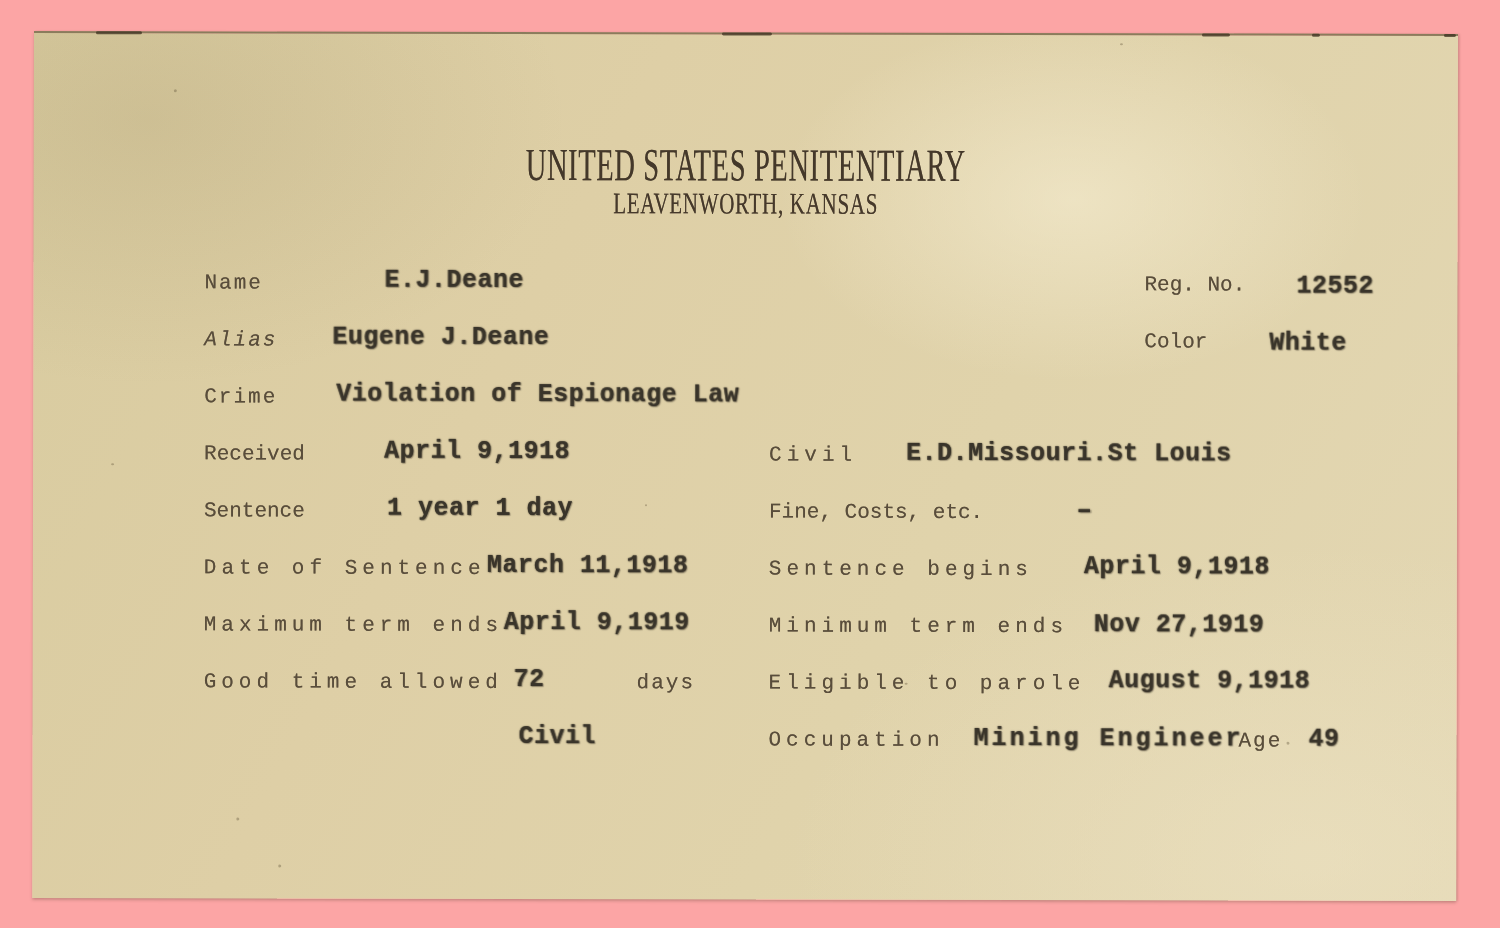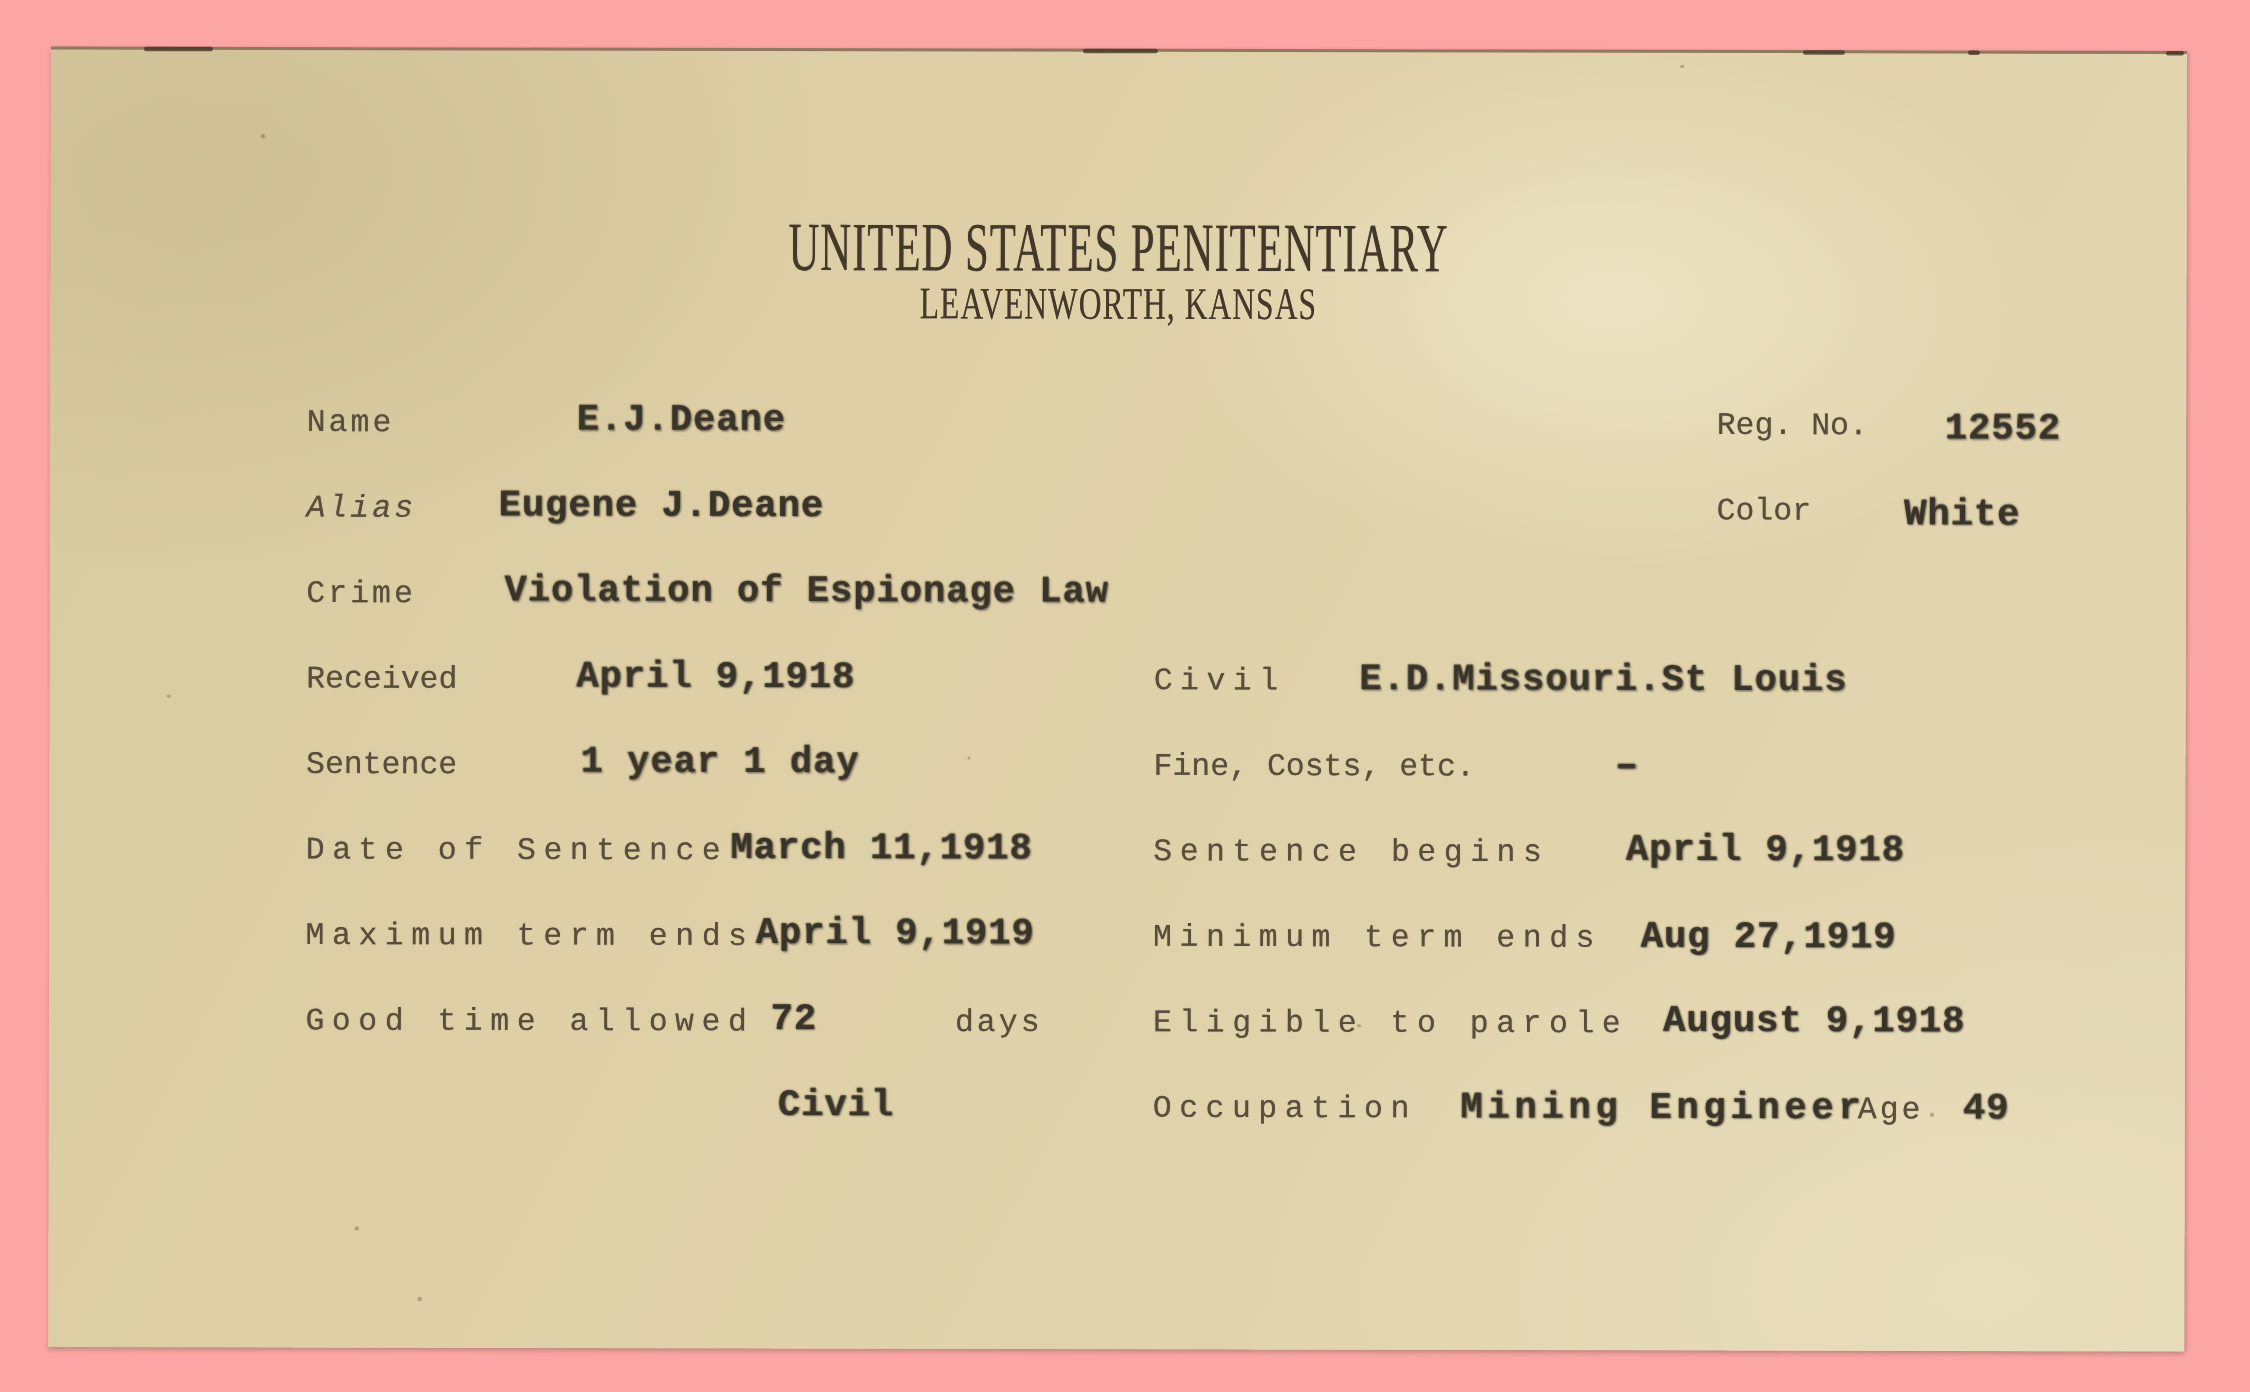--- a/index.html
+++ b/index.html
@@ -98,21 +98,21 @@
     <span class="f typed" style="left:1044px; top:462px;"><span class="dash">-</span></span>
 
     <span class="f lbl ls5" style="left:171px; top:521px;">Date of Sentence</span>
     <span class="f typed" style="left:454px; top:518px;">March 11,1918</span>
     <span class="f lbl ls5" style="left:736px; top:521px;">Sentence begins</span>
     <span class="f typed" style="left:1051px; top:518px;">April 9,1918</span>
 
     <span class="f lbl ls5" style="left:171px; top:578px;">Maximum term ends</span>
     <span class="f typed" style="left:471px; top:575px;">April 9,1919</span>
     <span class="f lbl ls5" style="left:736px; top:578px;">Minimum term ends</span>
-    <span class="f typed" style="left:1061px; top:576px;">Aug 27,1919</span>
+    <span class="f typed" style="left:1061px; top:576px;">Nov 27,1919</span>
 
     <span class="f lbl ls5" style="left:171px; top:635px;">Good time allowed</span>
     <span class="f typed" style="left:481px; top:632px;">72</span>
     <span class="f lbl ls2" style="left:604px; top:635px;">days</span>
     <span class="f lbl ls5" style="left:736px; top:635px;">Eligible to parole</span>
     <span class="f typed" style="left:1076px; top:632px;">August 9,1918</span>
 
     <span class="f typed" style="left:486px; top:689px;">Civil</span>
     <span class="f lbl ls5" style="left:736px; top:692px;">Occupation</span>
     <span class="f typed" style="left:941px; top:690px; letter-spacing:3px;">Mining Engineer</span>

